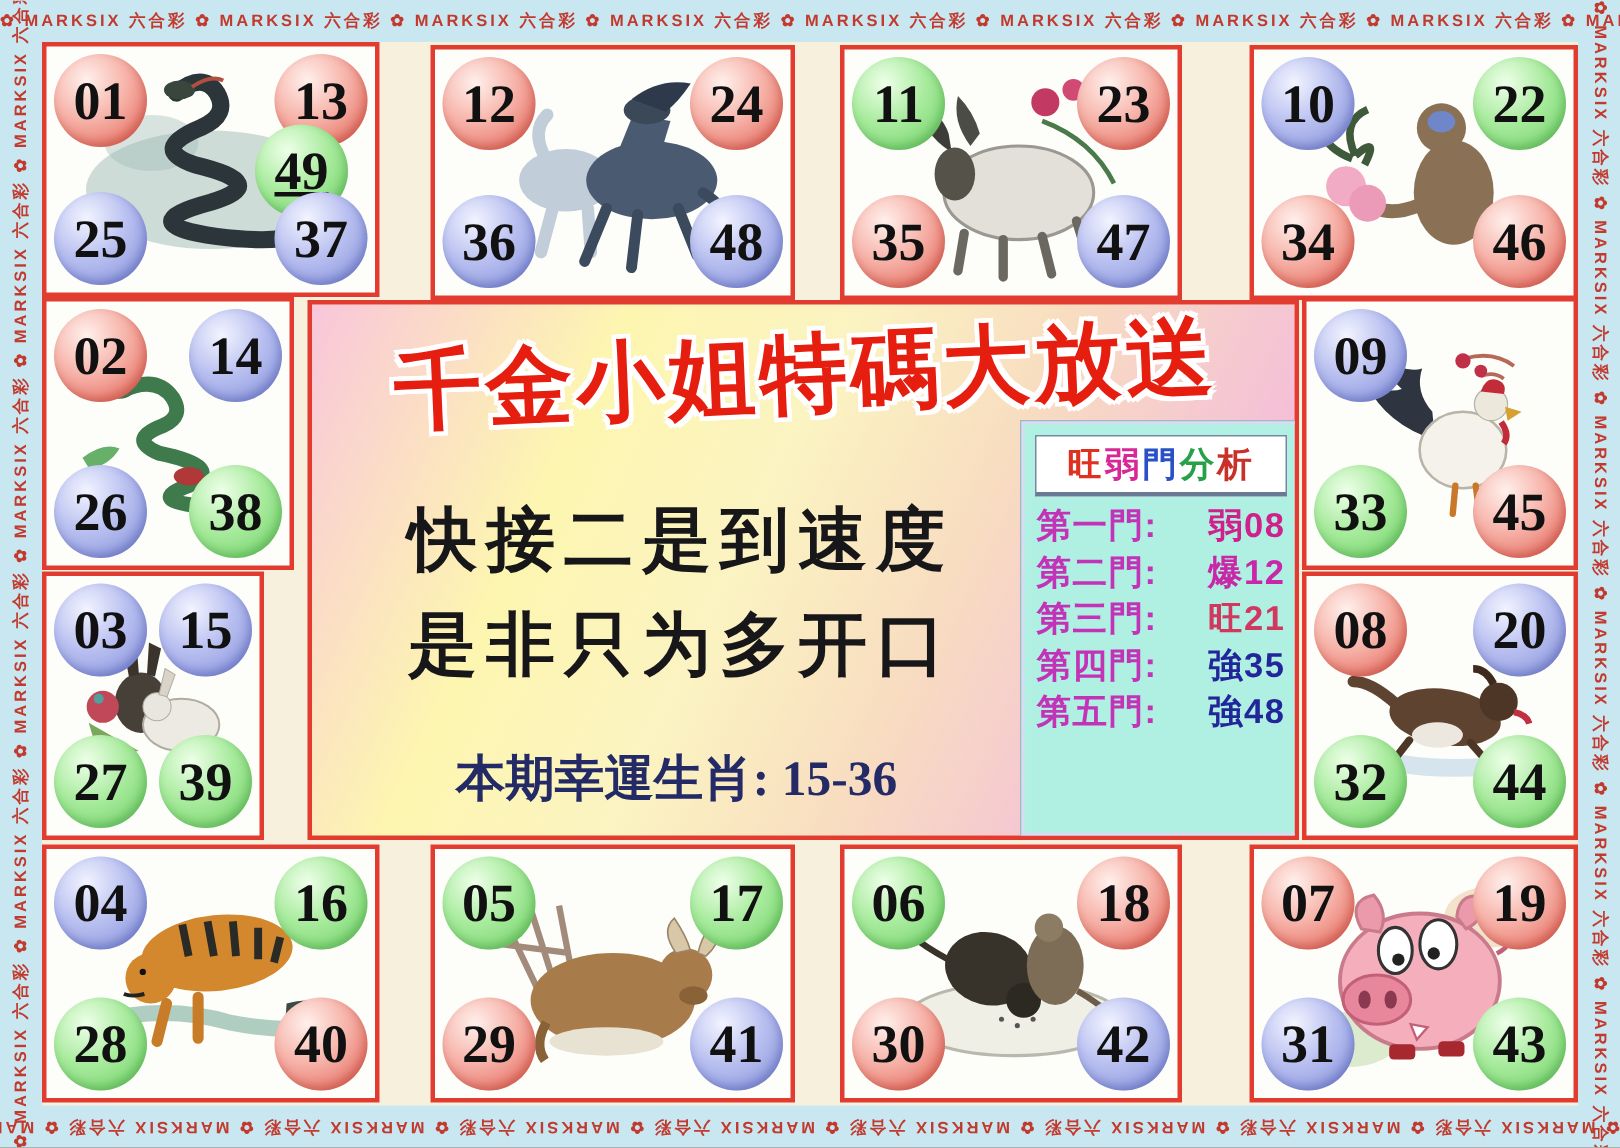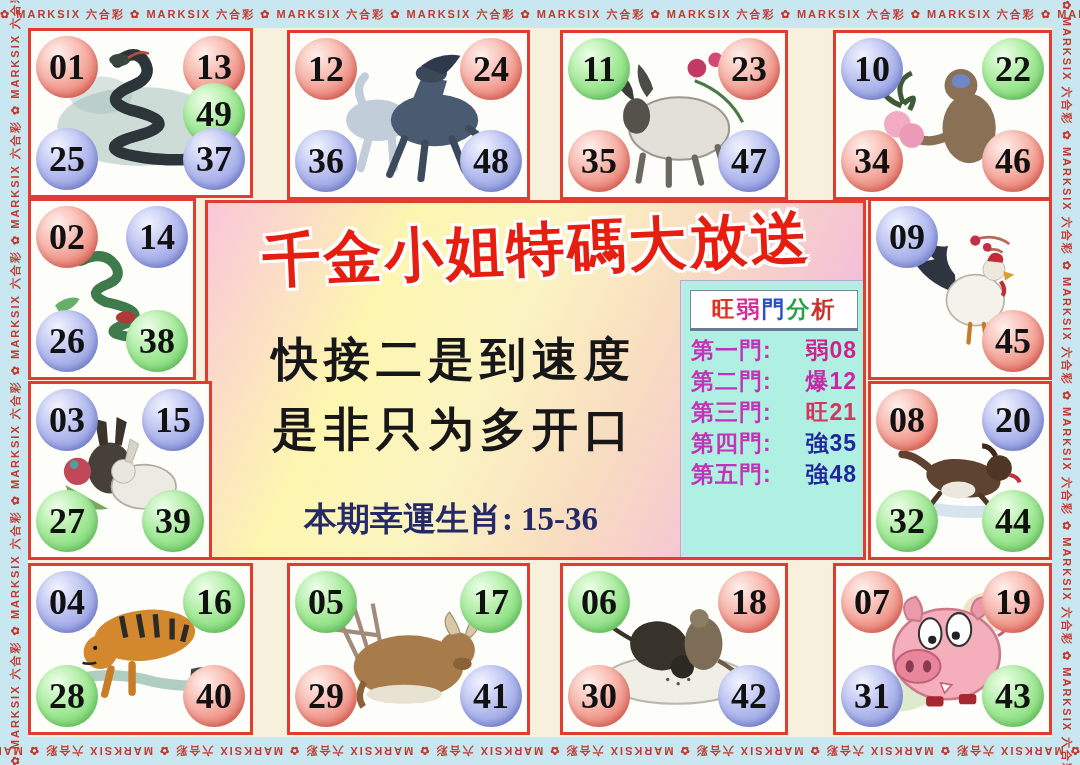--- a/index.html
+++ b/index.html
@@ -25,21 +25,21 @@
   }
   .cell{
     position:absolute; background:#fdfdfa; border:3px solid #e23c30;
     box-sizing:border-box; overflow:hidden;
   }
   #cell-snake  {left:0;   top:2;    width:225px; height:170px;}
   #cell-horse  {left:259px;top:2px;  width:243px; height:170px;}
   #cell-goat   {left:532px;top:2px;  width:228px; height:170px;}
   #cell-monkey {left:805px;top:2px;  width:219px; height:170px;}
   #cell-dragon {left:0;   top:170px; width:168px; height:182px;}
-  #cell-rabbit {left:0;   top:353px; width:184px; height:179px;}
+  #cell-rabbit {left:0;   top:353px; width:148px; height:179px;}
   #cell-rooster{left:840px;top:170px;width:184px; height:182px;}
   #cell-dog    {left:840px;top:353px;width:184px; height:179px;}
   #cell-tiger  {left:0;   top:535px; width:225px; height:172px;}
   #cell-ox     {left:259px;top:535px;width:243px; height:172px;}
   #cell-rat    {left:532px;top:535px;width:228px; height:172px;}
   #cell-pig    {left:805px;top:535px;width:219px; height:172px;}
   .art{position:absolute; inset:4px;}
   .art svg{width:100%; height:100%;}
   
   .ball{
@@ -47,21 +47,21 @@
     text-align:center; line-height:62px;
     font-family:"Liberation Serif", serif; font-size:36px; font-weight:600; color:#111;
   }
   .ball.red  {background:radial-gradient(circle at 35% 28%, #fff0ec 0%, #f6b2a8 45%, #e25b4e 100%); box-shadow:inset -2px -3px 6px rgba(160,40,30,.35);}
   .ball.blue {background:radial-gradient(circle at 35% 28%, #f2f4ff 0%, #b9c0f0 45%, #7f8cd8 100%); box-shadow:inset -2px -3px 6px rgba(50,60,150,.35);}
   .ball.green{background:radial-gradient(circle at 35% 28%, #eeffe9 0%, #a9eb9e 45%, #6ccf62 100%); box-shadow:inset -2px -3px 6px rgba(40,130,40,.35);}
   .ball.tl{left:5px; top:5px;}
   .ball.tr{right:5px; top:5px;}
   .ball.bl{left:5px; bottom:5px;}
   .ball.br{right:5px; bottom:5px;}
-  .ball.mr{right:5px; top:52px;}
+  .ball.mr{right:18px; top:52px;text-decoration:underline;}
   
   #banner{
     position:absolute; left:177px; top:172px; width:661px; height:360px;
     box-sizing:border-box; border:3px solid #e23c30;
     background:linear-gradient(115deg,#f9c6da 0%, #fdf6b0 26%, #fbf3c2 45%, #f8ddc0 62%, #f4bfd8 84%, #eec4e4 100%);
     overflow:hidden;
   }
   #banner-title{
     position:absolute; left:8px; top:8px; width:642px; text-align:center;
     font-family:"Liberation Serif", serif; font-weight:bold;
@@ -241,20 +241,21 @@
             <circle cx="132" cy="26" r="5" fill="#c03048"></circle>
             <path d="M96 80 Q58 68 42 36 Q60 44 70 40 Q56 28 54 16 Q74 28 86 24 Q80 42 94 58 Z" fill="#2e3440"></path>
             <ellipse cx="118" cy="88" rx="34" ry="30" fill="#f4f2ea" stroke="#b8b4a8" stroke-width="2"></ellipse>
             <circle cx="140" cy="52" r="13" fill="#ece8dc" stroke="#b8b4a8"></circle>
             <path d="M132 42 q4 -12 13 -9 q8 3 5 11 Z" fill="#c22c38"></path>
             <path d="M151 54 l13 4 -11 7 Z" fill="#d8a030"></path>
             <path d="M148 66 q7 10 2 17" stroke="#c22c38" stroke-width="5" fill="none"></path>
             <path d="M112 116 L110 138 M128 116 L131 138" stroke="#c87828" stroke-width="5" stroke-linecap="round" fill="none"></path>
           </svg></div>
         <span class="ball blue tl">09</span>
+        <span class="ball green bl">33</span>
         <span class="ball red br">45</span>
       </div>
       <div class="cell" id="cell-dog">
         <div class="art"><svg viewBox="0 0 200 150" preserveAspectRatio="xMidYMid meet">
             <path d="M36 112 Q92 132 174 118" stroke="#bcd4e4" stroke-width="14" fill="none" opacity="0.6"></path>
             <ellipse cx="104" cy="84" rx="44" ry="22" fill="#5e4330" transform="rotate(8 104 84)"></ellipse>
             <circle cx="146" cy="72" r="15" fill="#4e3626"></circle>
             <path d="M158 80 q10 2 12 9" stroke="#c03040" stroke-width="5" fill="none"></path>
             <path d="M142 58 q-6 -12 -16 -12" stroke="#3e2a1c" stroke-width="6" fill="none"></path>
             <path d="M66 74 Q46 56 32 56" stroke="#5e4330" stroke-width="9" fill="none" stroke-linecap="round"></path>

